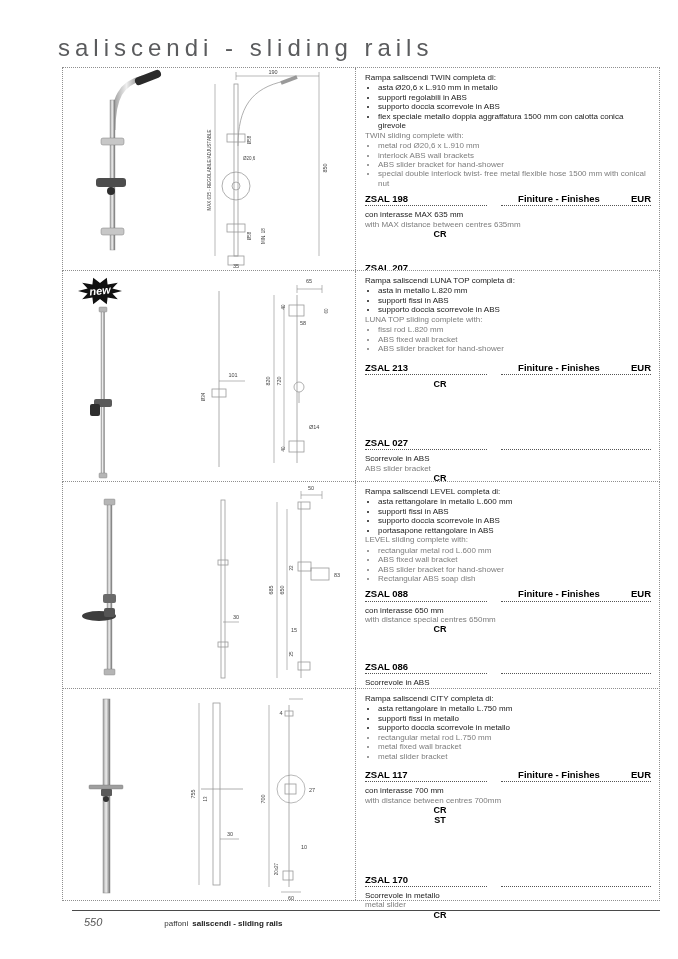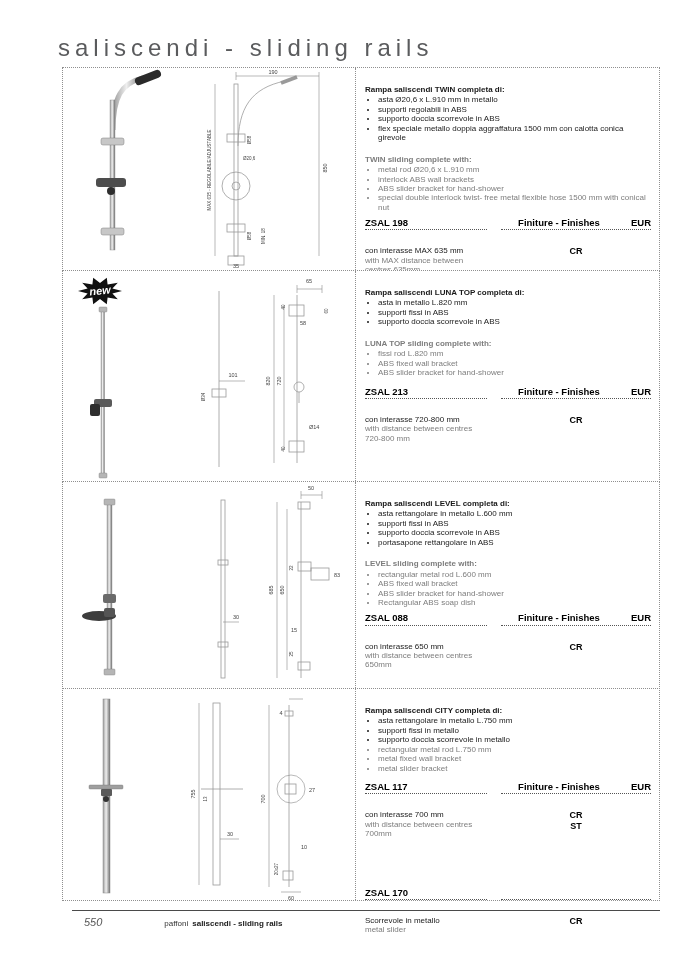--- a/index.html
+++ b/index.html
@@ -15,37 +15,37 @@
   .section{
     display:flex;border:1px dotted #8f8f8f;margin-top:-1px;position:relative;
     box-sizing:border-box;background:#fff;
   }
   .photo-col{width:118px;position:relative;flex:none;}
   .draw-col{width:174px;position:relative;flex:none;}
   .text-col{
     flex:1;border-left:1px dotted #8f8f8f;padding:5px 8px 0 9px;
     font-size:8px;line-height:1.18;box-sizing:border-box;
   }
-  .it-title{margin:12px 0 1px 0;font-weight:bold;}
+  .it-title{margin:0 0 1px 0;}
   ul.bullets{margin:0;padding-left:13px;}
   ul.bullets li{margin:0;padding:0;}
   .en{color:#7d7d7d;}
   .prod{margin-top:6px;}
   .prod-head{display:flex;align-items:flex-end;}
   .prod-code{
     flex:1;font-weight:bold;font-size:9.5px;color:#000;
     border-bottom:1px dotted #555;padding-bottom:1px;margin-right:14px;
   }
   .fin-head{
     width:150px;display:flex;align-items:flex-end;
     border-bottom:1px dotted #555;padding-bottom:1px;min-height:10px;
   }
   .fin-label{flex:1;text-align:center;font-weight:bold;font-size:9.5px;color:#000;}
   .eur-label{width:34px;text-align:right;font-weight:bold;font-size:9.5px;color:#000;}
-  .prod-body{display:flex;margin-top:16px;}
+  .prod-body{display:flex;margin-top:4px;flex-direction:column;}
   .notes{flex:1;margin-right:14px;}
   .note-it{color:#1a1a1a;}
   .note-en{color:#7d7d7d;}
   .fin-vals{width:150px;text-align:center;font-weight:bold;font-size:9px;color:#000;}
   .fin-vals div{line-height:1.15;}
   .new-badge{position:absolute;top:4px;left:14px;width:46px;height:32px;}
   .footer{
     position:absolute;top:910px;left:72px;width:588px;
     border-top:1px solid #4a4a4a;padding-top:5px;display:flex;align-items:baseline;
   }
@@ -231,24 +231,20 @@
       </ul>
       <div class="prod" style="margin-top:8px;">
         <div class="prod-head">
           <div class="prod-code">ZSAL 213</div>
           <div class="fin-head">
             <span class="fin-label">Finiture - Finishes</span>
             <span class="eur-label">EUR</span>
           </div>
         </div>
         <div class="prod-body">
-          <div class="notes">
-            <div class="note-it">con interasse 720-800 mm</div>
-            <div class="note-en">with distance between centres 720-800 mm</div>
-          </div>
           <div class="fin-vals">
             <div>CR</div>
           </div>
         </div>
       </div>
       <div class="prod" style="margin-top:48px;">
         <div class="prod-head">
           <div class="prod-code">ZSAL 027</div>
           <div class="fin-head"></div>
         </div>
@@ -332,21 +328,21 @@
         <div class="prod-head">
           <div class="prod-code">ZSAL 088</div>
           <div class="fin-head">
             <span class="fin-label">Finiture - Finishes</span>
             <span class="eur-label">EUR</span>
           </div>
         </div>
         <div class="prod-body">
           <div class="notes">
             <div class="note-it">con interasse 650 mm</div>
-            <div class="note-en">with distance between centres 650mm</div>
+            <div class="note-en">with distance special centres 650mm</div>
           </div>
           <div class="fin-vals">
             <div>CR</div>
           </div>
         </div>
       </div>
       <div class="prod" style="margin-top:26px;">
         <div class="prod-head">
           <div class="prod-code">ZSAL 086</div>
           <div class="fin-head"></div>

